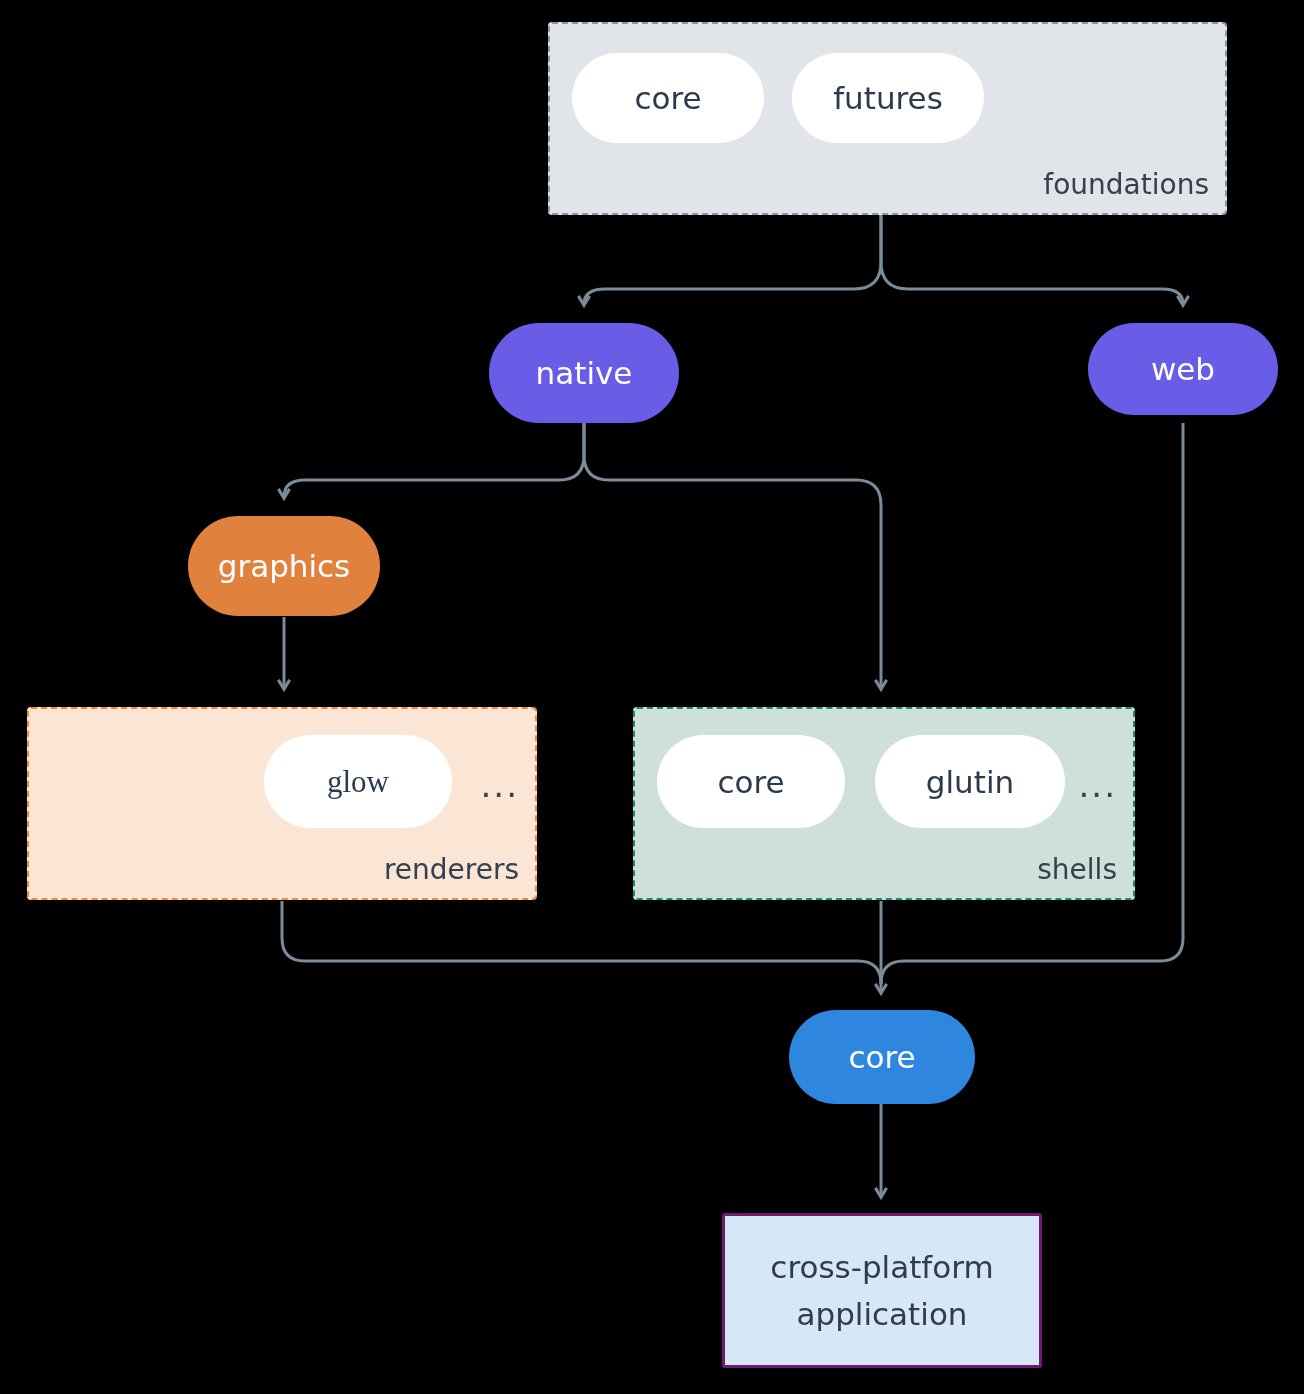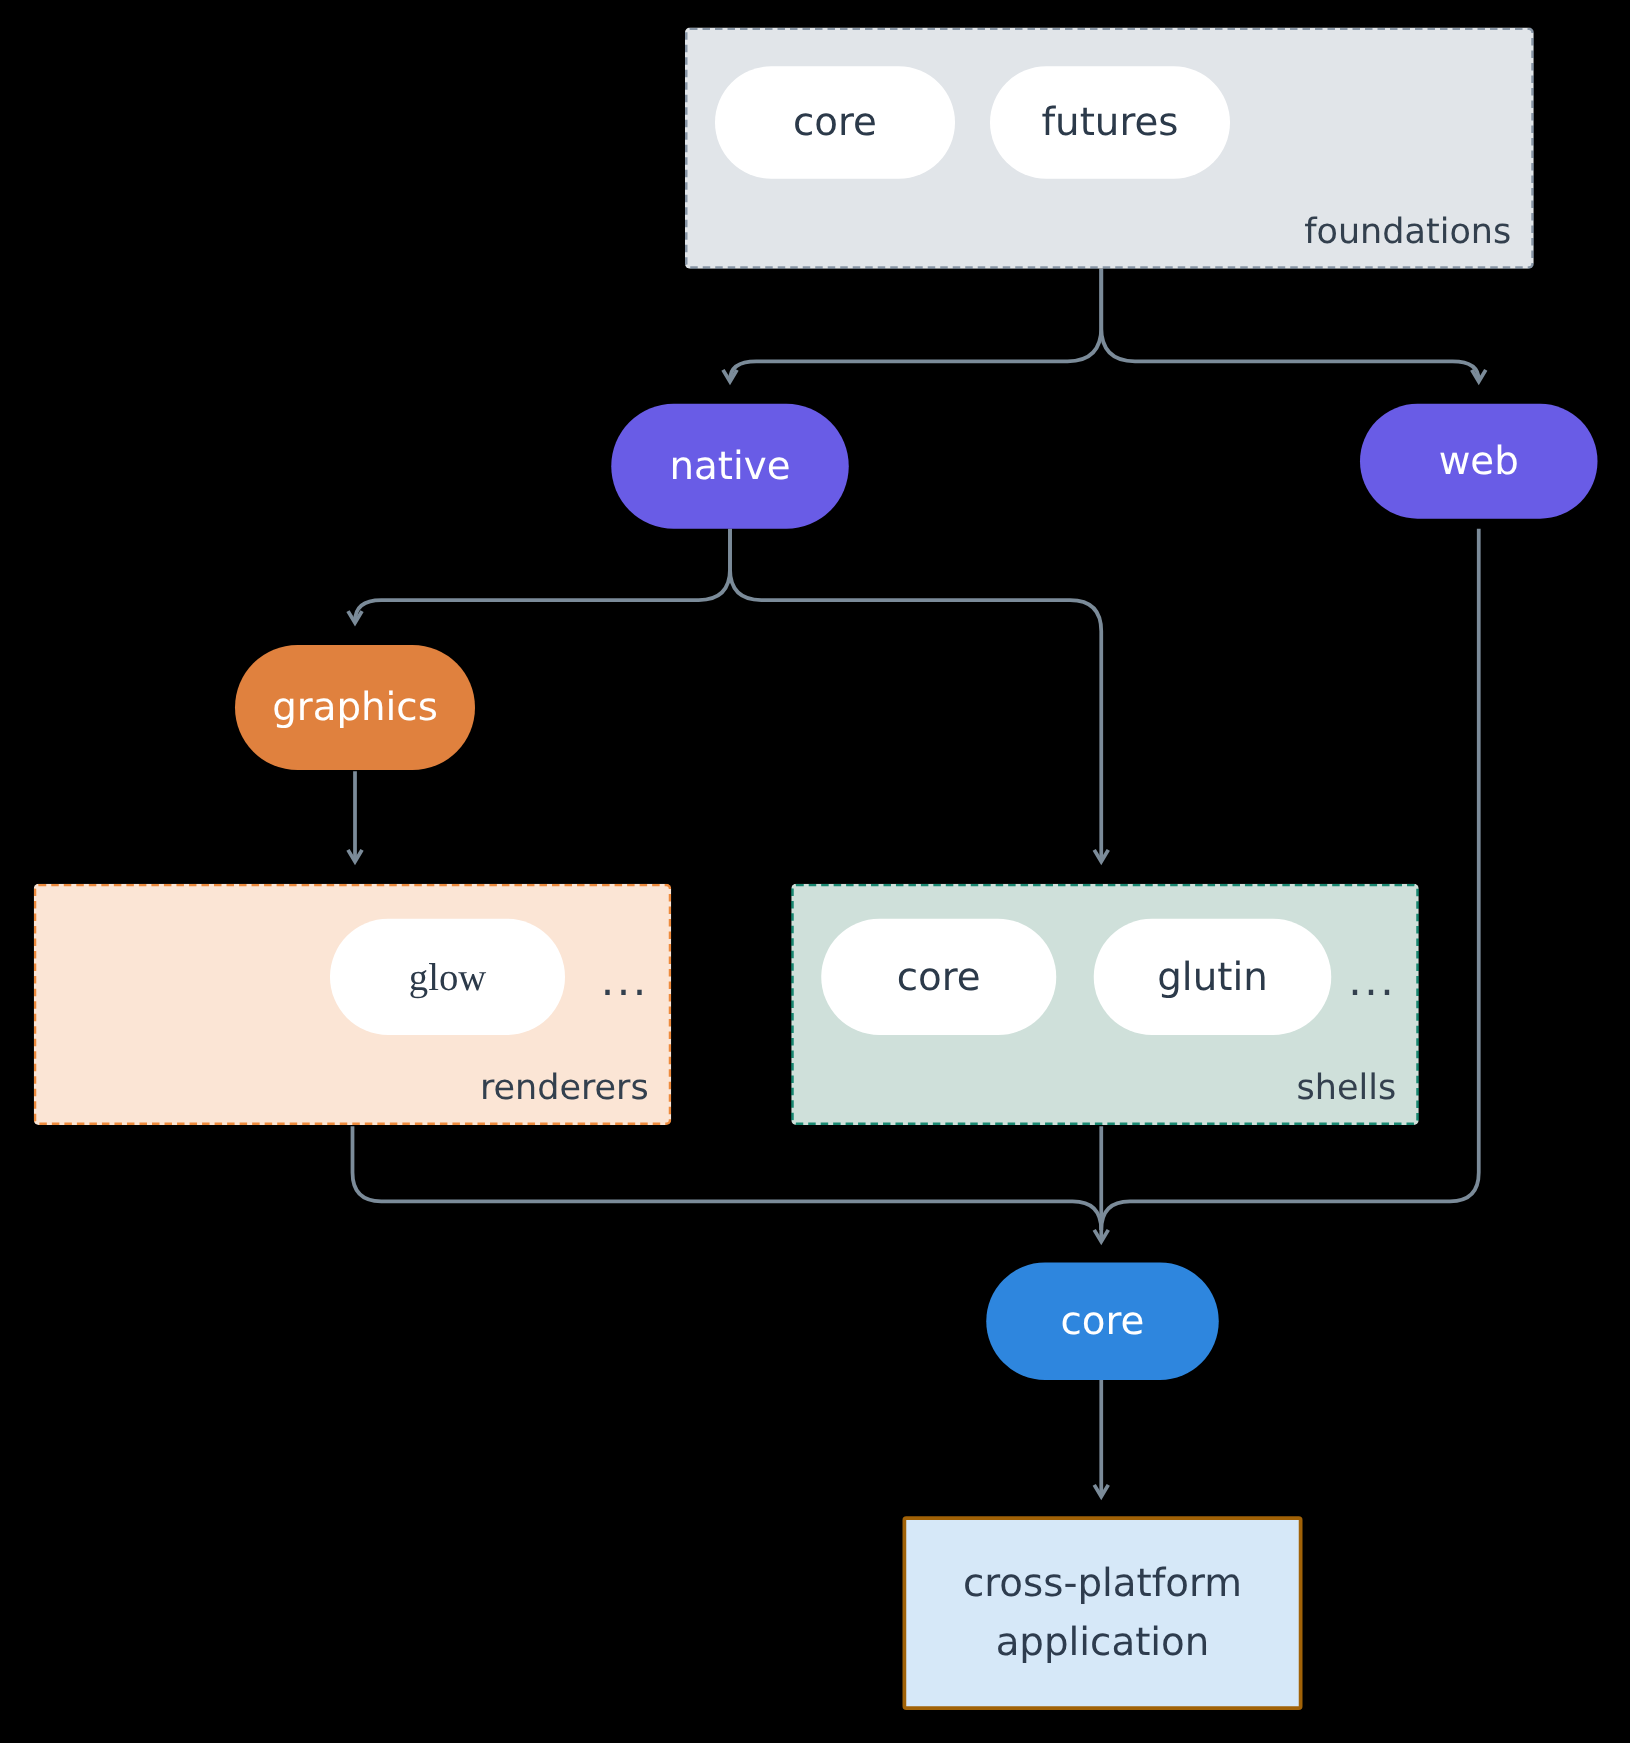--- a/index.html
+++ b/index.html
@@ -42,21 +42,21 @@
     position:absolute;
     right:16px;top:56px;
     font-size:34px;
     color:#33404e;
     letter-spacing:2px;
   }
   #app-box{
     position:absolute;
     left:722px;top:1213px;width:320px;height:155px;
     box-sizing:border-box;
-    border:3px solid #a16207;
+    border:3px solid #701a75;
     border-radius:3px;
     background:#d6e8f8;
     display:flex;flex-direction:column;align-items:center;justify-content:center;
     font-size:31px;line-height:1.5;
     color:#2e3c4e;
     text-align:center;
   }
 </style>
 </head>
 <body>

